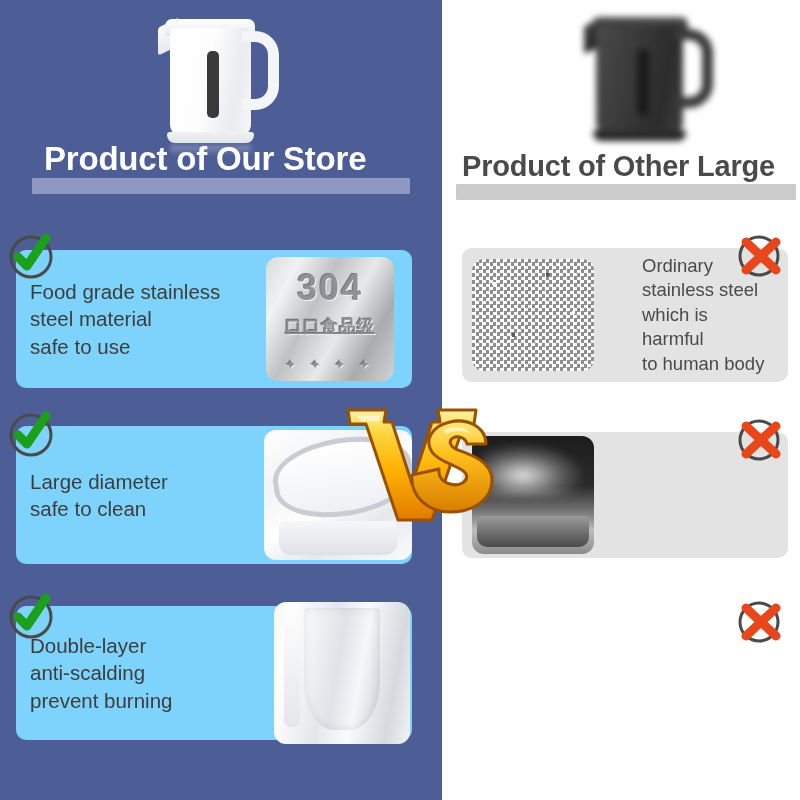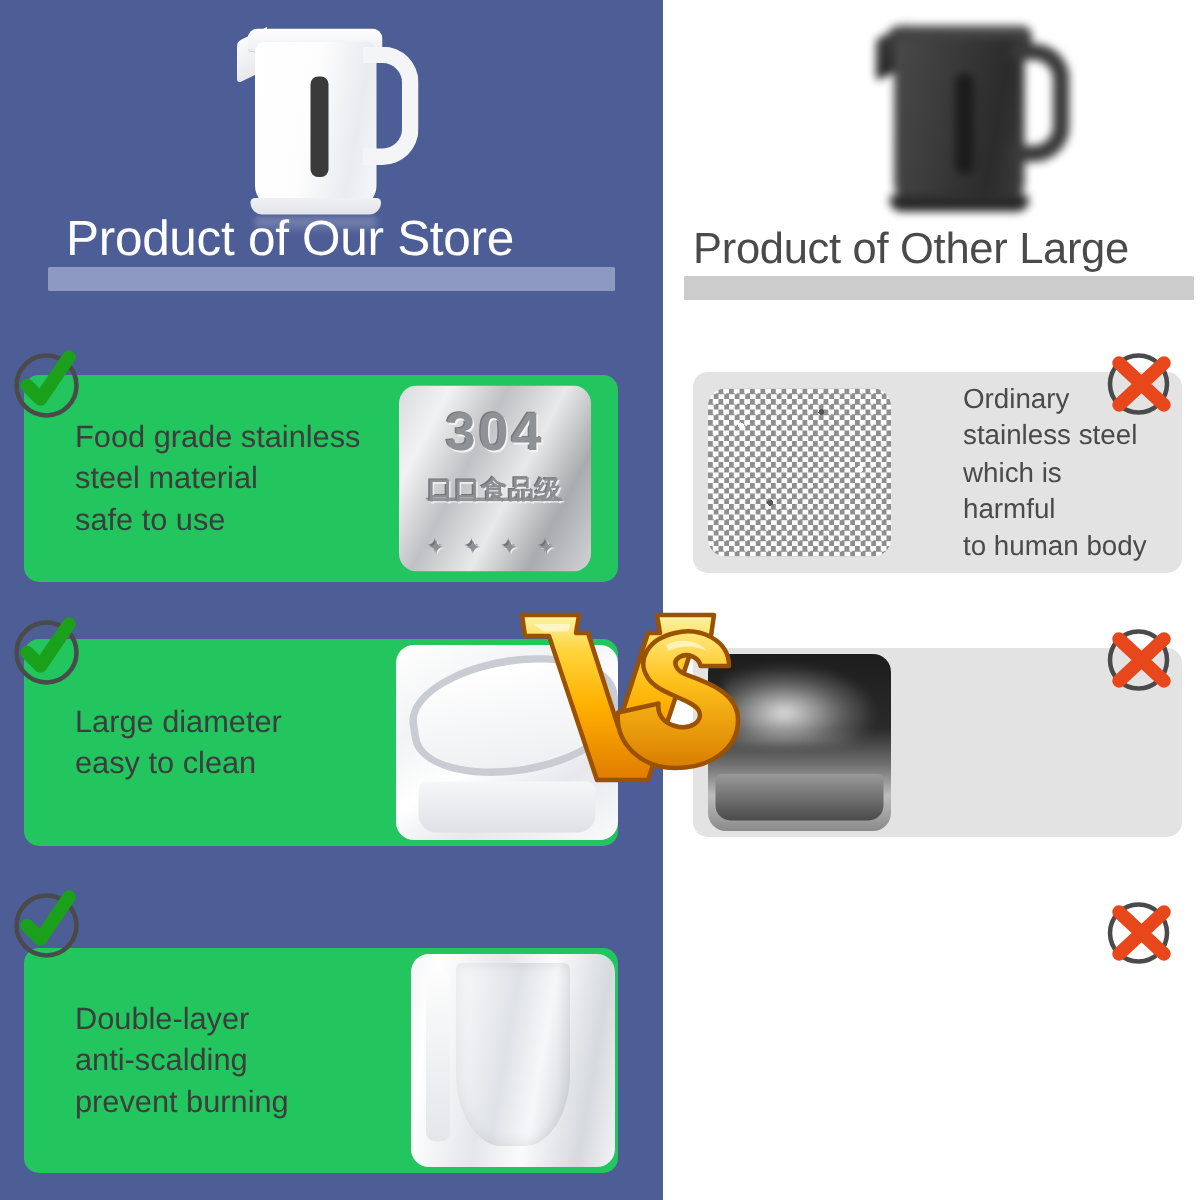--- a/index.html
+++ b/index.html
@@ -64,51 +64,51 @@
     filter:blur(2px);
   }
 
   
   .title-wrap { position:absolute; }
   .title-underline {
     position:absolute; height:16px; border-radius:1px;
   }
   .title-text {
     position:absolute; white-space:nowrap;
-    font-weight:normal; letter-spacing:-0.2px;
+    font-weight:bold; letter-spacing:-0.2px;
   }
   .title-left-wrap { left:0px; top:140px; width:442px; height:64px; }
   .title-left-wrap .title-underline { left:32px; top:38px; width:378px; background:#8d99c0; }
   .title-left-wrap .title-text { left:44px; top:0px; font-size:33px; color:#ffffff; }
 
   .title-right-wrap { left:442px; top:148px; width:358px; height:60px; }
   .title-right-wrap .title-underline { left:14px; top:36px; width:340px; background:#cccccc; }
   .title-right-wrap .title-text { left:20px; top:2px; font-size:29px; color:#4a4a4a; }
 
   
   .card { position:absolute; display:flex; align-items:center; }
 
   .card-left {
-    background:#22c55e;
+    background:#7dd3fc;
     border-radius:10px;
     left:16px; width:396px;
-    padding:0 0 0 34px;
+    padding:0 0 0 14px;
     overflow:visible;
   }
   .card-right {
     background:#e3e3e3;
     border-radius:10px;
     left:462px; width:326px;
     padding:0 14px 0 0;
     gap:36px;
   }
 
   .card-l1 { top:250px; height:138px; }
   .card-l2 { top:426px; height:138px; }
-  .card-l3 { top:632px; height:150px; }
+  .card-l3 { top:606px; height:134px; }
 
   .card-r1 { top:248px; height:134px; }
   .card-r2 { top:432px; height:126px; }
   .card-r3 { top:612px; height:136px; }
 
   .card-text {
     font-size:20.5px;
     line-height:1.32;
     color:#3d3d3d;
     white-space:pre-line;
@@ -300,21 +300,21 @@
       <div class="tex-304">
         <div class="n304">304</div>
         <div class="mk2">口口食品级</div>
         <div class="mk3">✦ ✦ ✦ ✦</div>
       </div>
     </div>
   </div>
 
   <div class="card card-left card-l2">
     <div class="card-text">Large diameter
-easy to clean</div>
+safe to clean</div>
     <div class="card-thumb thumb-l2">
       <div class="tex-wide-open"></div>
     </div>
   </div>
 
   <div class="card card-left card-l3">
     <div class="card-text">Double-layer
 anti-scalding
 prevent burning</div>
     <div class="card-thumb thumb-l3">

